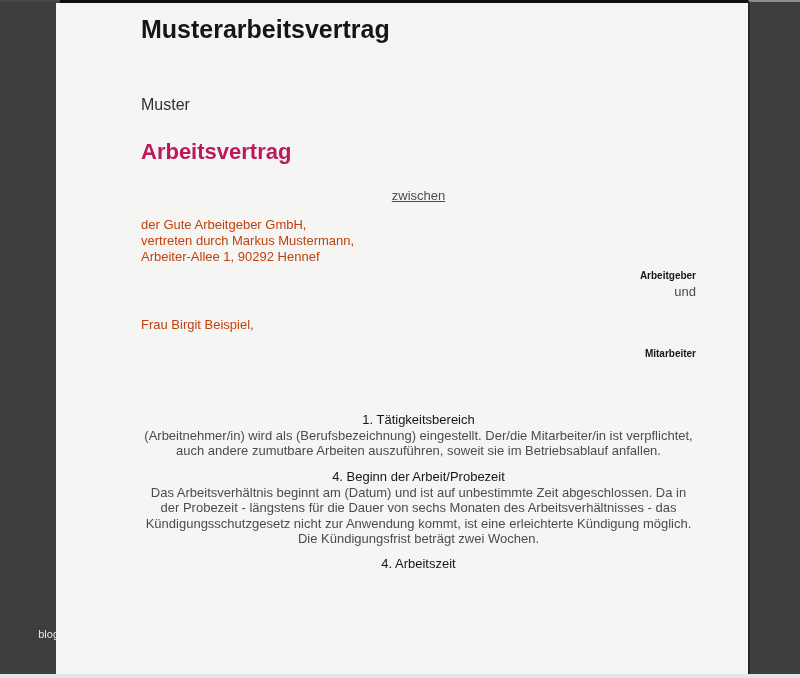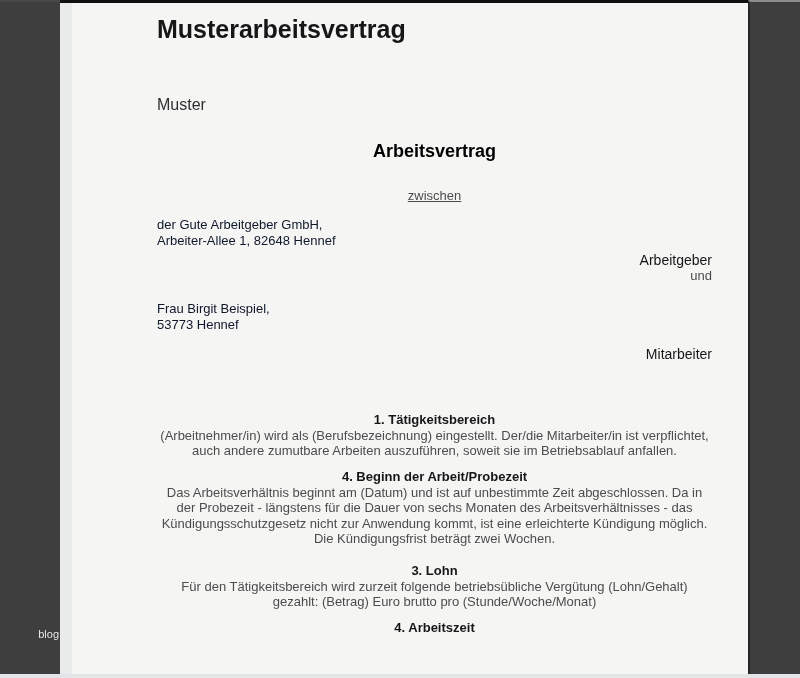--- a/index.html
+++ b/index.html
@@ -34,81 +34,80 @@
     position: absolute; left: 60px; top: 0;
     width: 688px; height: 3px;
     background: #0f0f0f;
   }
   .bottom-strip {
     position: absolute; left: 0; top: 674px;
     width: 800px; height: 4px;
     background: #e2e4e6;
   }
   .document {
-    position: absolute; left: 72px; top: 3px;
+    position: absolute; left: 56px; top: 3px;
     width: 720px; height: 671px;
     background: #f5f5f4;
     box-sizing: border-box;
     overflow: hidden;
   }
   .doc-inner { padding: 12px 80px 0 85px; }
   .doc-title {
     margin: 0;
     font-size: 25px; font-weight: bold;
     line-height: 28px;
     color: #161616;
   }
   .muster-label {
     margin-top: 52px;
     text-align: left;
     font-size: 16px; color: #2f2f2f;
     line-height: 19px;
   }
   .contract-title {
     margin-top: 27px;
-    text-align: center;
-    font-size: 18px; font-weight: bold;
+    font-size: 22px; font-weight: bold;
     line-height: 21px;
-    color: #000000;
+    color: #be185d;
   }
   .zwischen-label {
     margin-top: 26px;
     text-align: center;
     font-size: 13px; color: #4c4c4c;
     line-height: 15px;
     text-decoration: underline;
   }
   .address-block {
-    font-size: 13px; color: #0f172a;
+    font-size: 13px; color: #c2410c;
     line-height: 16px;
   }
   .employer-block { margin-top: 14px; }
   .employee-block { margin-top: 17px; }
   .role-label {
     text-align: right;
-    font-size: 14px; font-weight: normal;
+    font-size: 10px; font-weight: bold;
     color: #161616;
     line-height: 16px;
   }
   .role-employer { margin-top: 3px; }
   .role-employee { margin-top: 13px; }
   .und-label {
     margin-top: 0;
     text-align: right;
     font-size: 13px; color: #4c4c4c;
     line-height: 16px;
   }
   .sections { margin-top: 50px; }
   .section { margin-top: 14px; }
   .section-2 { margin-top: 11px; }
   .section-3 { margin-top: 17px; }
   .section-4 { margin-top: 10px; }
   .section-heading {
     text-align: center;
-    font-size: 13px; font-weight: bold;
+    font-size: 13px; font-weight: normal;
     color: #161616;
     line-height: 15.5px;
   }
   .section-body {
     text-align: center;
     font-size: 13px; color: #4c4c4c;
     line-height: 15.4px;
   }
 </style>
 </head>
@@ -126,50 +125,46 @@
     <h1 class="doc-title">Musterarbeitsvertrag</h1>
 
     <div class="muster-label">Muster</div>
 
     <div class="contract-title">Arbeitsvertrag</div>
 
     <div class="zwischen-label">zwischen</div>
 
     <div class="address-block employer-block">
       <div>der Gute Arbeitgeber GmbH,</div>
-      <div>Arbeiter-Allee 1, 82648 Hennef</div>
+      <div>vertreten durch Markus Mustermann,</div>
+      <div>Arbeiter-Allee 1, 90292 Hennef</div>
     </div>
 
     <div class="role-label role-employer">Arbeitgeber</div>
 
     <div class="und-label">und</div>
 
     <div class="address-block employee-block">
       <div>Frau Birgit Beispiel,</div>
-      <div>53773 Hennef</div>
     </div>
 
     <div class="role-label role-employee">Mitarbeiter</div>
 
     <div class="sections">
 
       <div class="section section-1">
         <div class="section-heading">1. Tätigkeitsbereich</div>
         <div class="section-body">(Arbeitnehmer/in) wird als (Berufsbezeichnung) eingestellt. Der/die Mitarbeiter/in ist verpflichtet, auch andere zumutbare Arbeiten auszuführen, soweit sie im Betriebsablauf anfallen.</div>
       </div>
 
       <div class="section section-2">
         <div class="section-heading">4. Beginn der Arbeit/Probezeit</div>
         <div class="section-body">Das Arbeitsverhältnis beginnt am (Datum) und ist auf unbestimmte Zeit abgeschlossen. Da in der Probezeit - längstens für die Dauer von sechs Monaten des Arbeitsverhältnisses - das Kündigungsschutzgesetz nicht zur Anwendung kommt, ist eine erleichterte Kündigung möglich. Die Kündigungsfrist beträgt zwei Wochen.</div>
       </div>
 
-      <div class="section section-3">
-        <div class="section-heading">3. Lohn</div>
-        <div class="section-body">Für den Tätigkeitsbereich wird zurzeit folgende betriebsübliche Vergütung (Lohn/Gehalt) gezahlt: (Betrag) Euro brutto pro (Stunde/Woche/Monat)</div>
-      </div>
 
       <div class="section section-4">
         <div class="section-heading">4. Arbeitszeit</div>
         <div class="section-body"></div>
       </div>
 
     </div>
   </div>
 </div>
 

